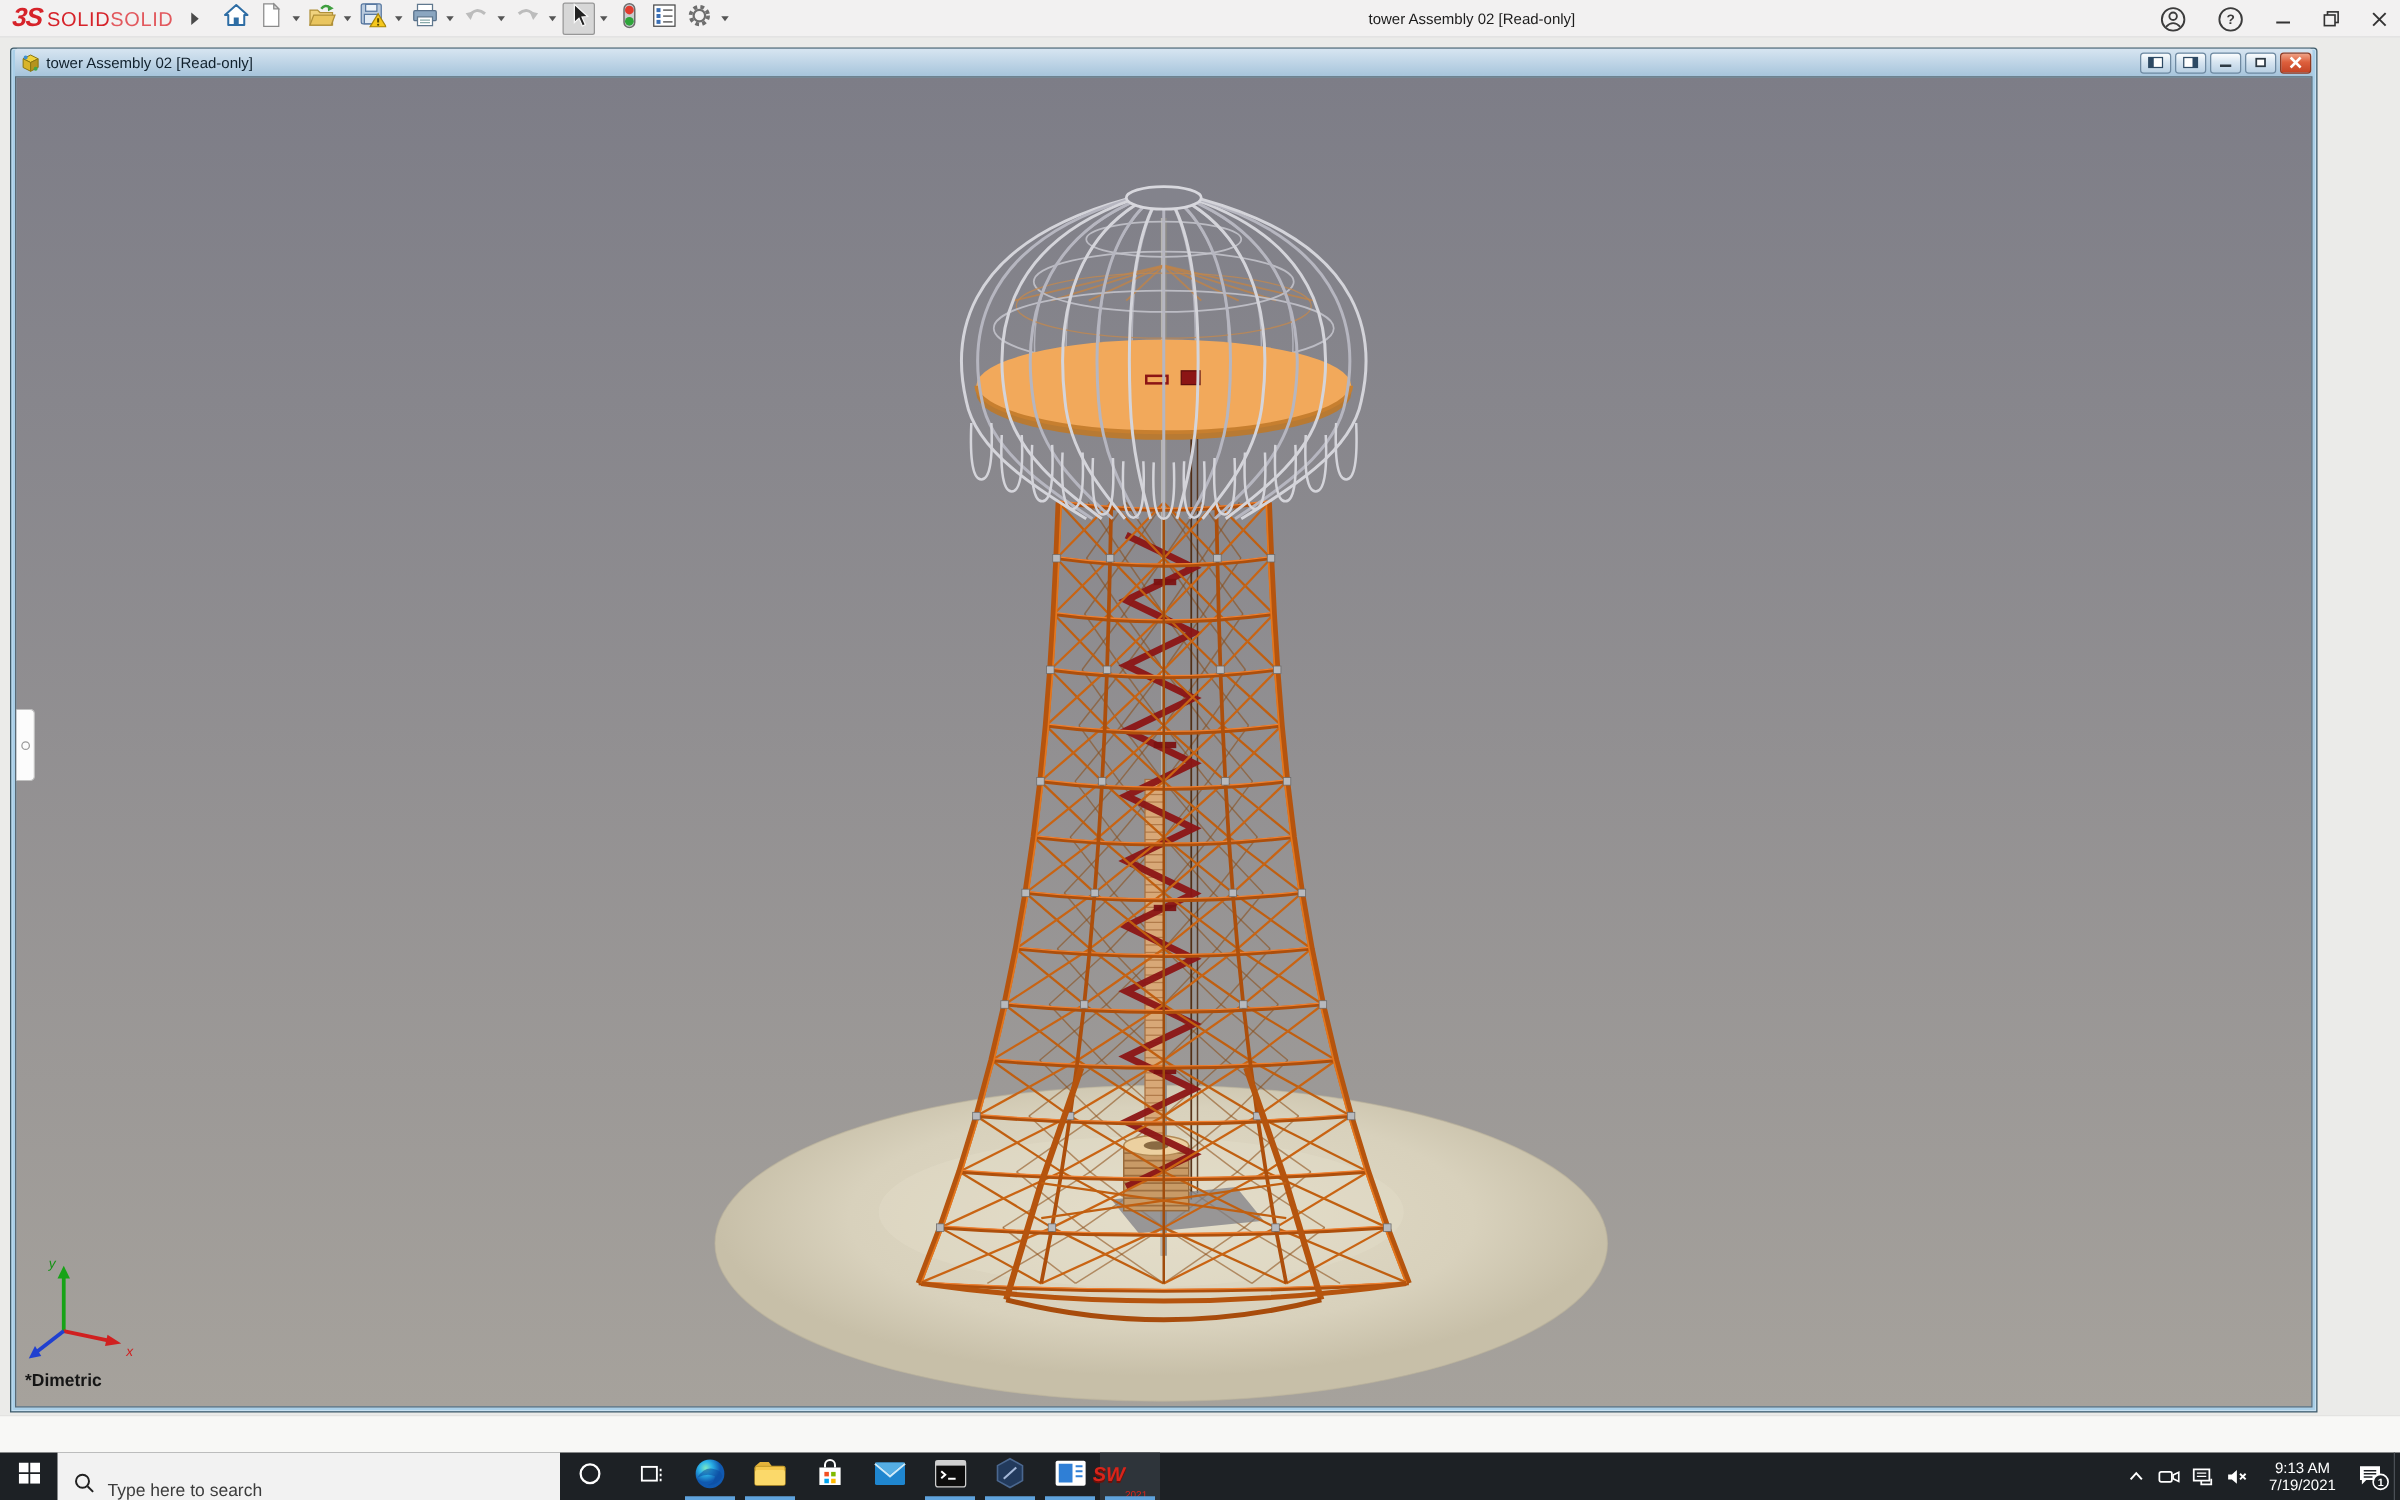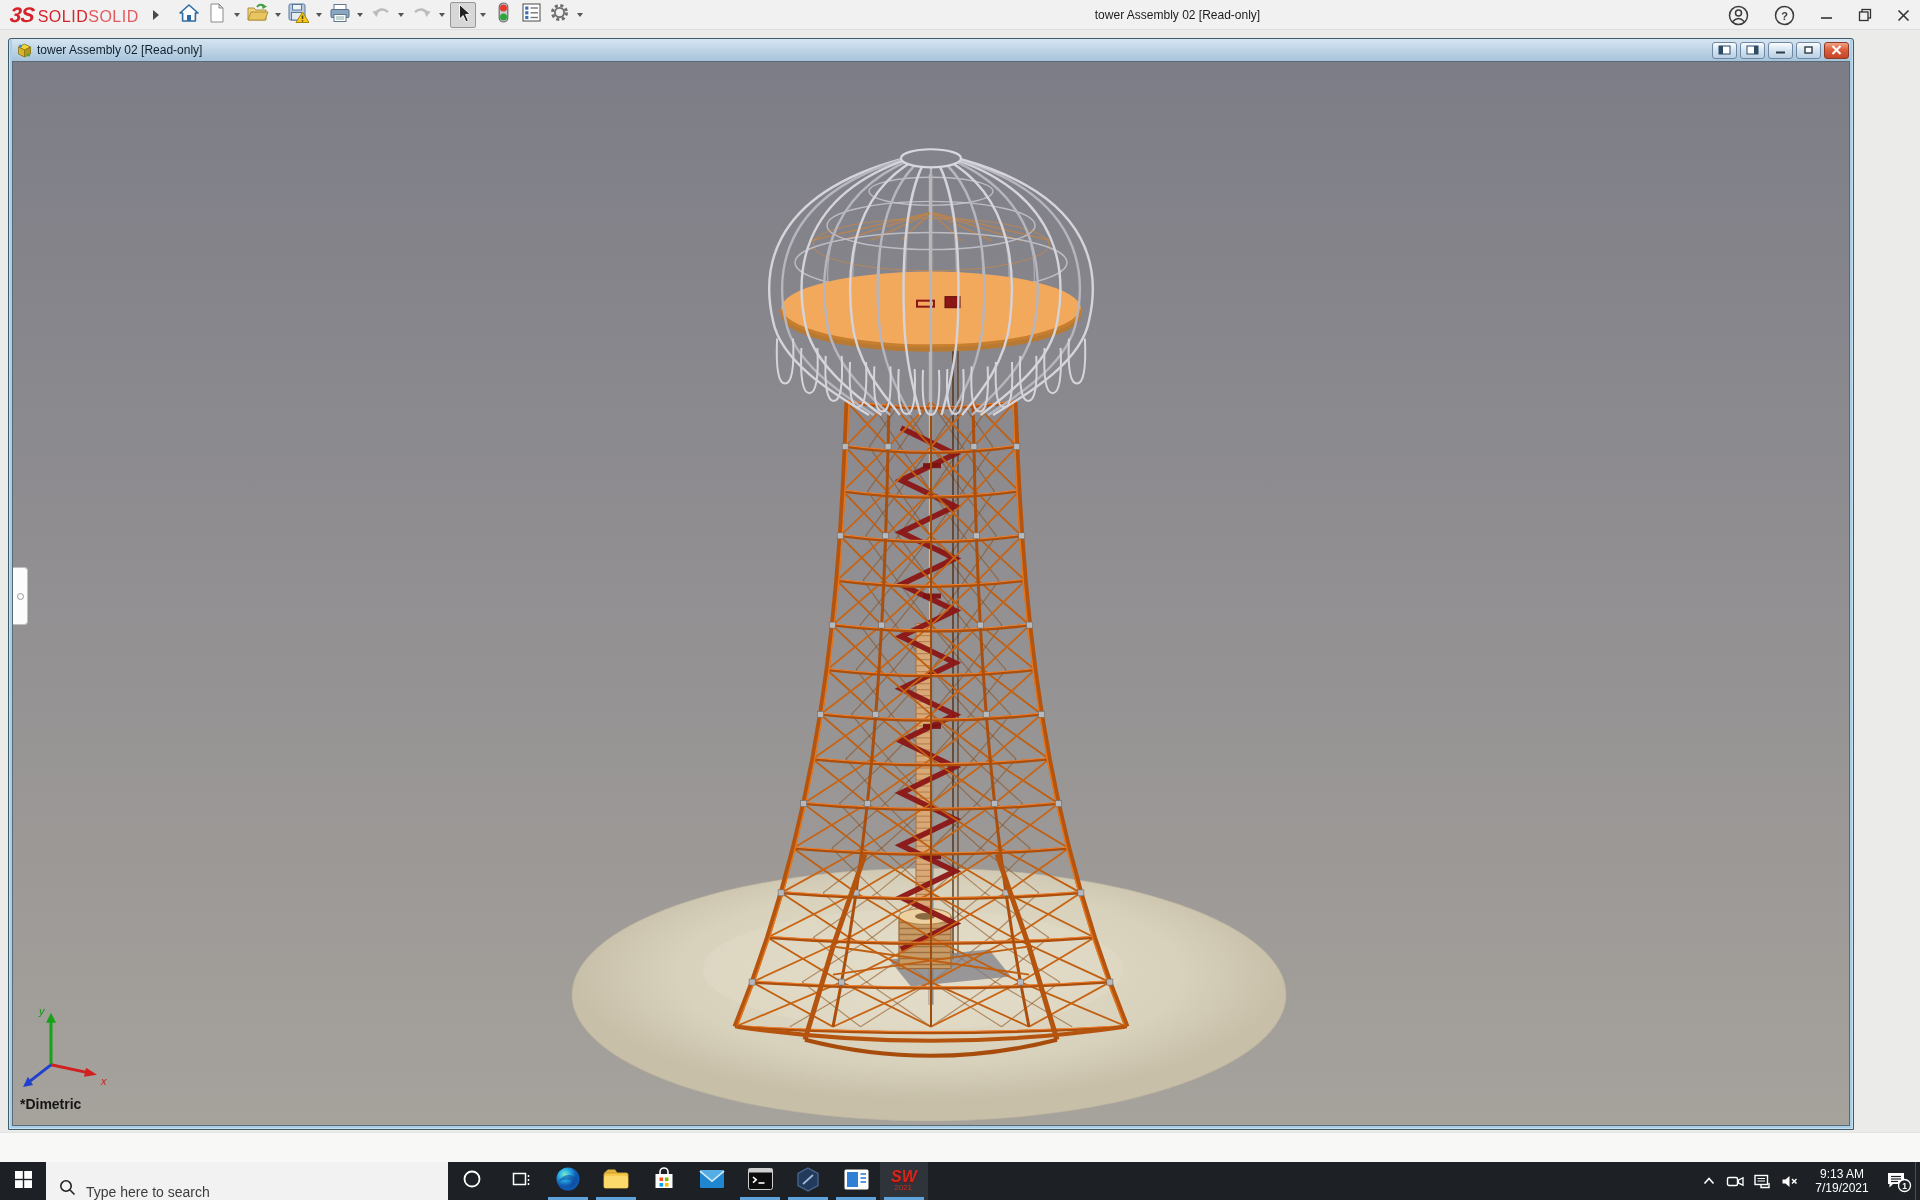--- a/index.html
+++ b/index.html
@@ -40,21 +40,21 @@
 
   
   #taskbar{position:absolute;left:0;right:0;bottom:0;height:38px;background:#1d2125;display:flex;align-items:stretch;z-index:10}
   .tk{width:48px;display:flex;align-items:center;justify-content:center;position:relative;flex:none}
   .tk .ul{position:absolute;bottom:0;left:4px;right:4px;height:3px;background:#5fa3dd}
   .tk.active{background:#2e343a}
   #startbtn{width:46px}
   #searchbox{width:402px;background:#f2f2f2;display:flex;align-items:flex-end;padding-left:13px;flex:none}
   #searchbox input{flex:1;border:none;outline:none;background:transparent;font:14px "Liberation Sans",sans-serif;color:#151515;margin-left:10px}
   #searchbox input::placeholder{color:#3c3c3c;opacity:1}
-  .swbtn{flex-direction:column}
+  .swbtn{flex-direction:row}
   .swtxt{font-weight:800;font-style:italic;font-size:16px;line-height:14px;color:#d8251b;text-shadow:0 1px 0 #6d0f08}
   .sw21{font-weight:normal;font-size:8px;line-height:8px;color:#d8251b;align-self:flex-end;margin-right:16px}
   #tray{margin-left:auto;display:flex;align-items:center;padding-right:0}
   .trayicon{width:27px;height:38px;display:flex;align-items:center;justify-content:center}
   #clock{color:#fff;font-size:12px;text-align:center;line-height:14px;margin:0 8px;min-width:62px}
   #showdesk{width:5px;height:38px;border-left:1px solid #4a4f55}
 </style>
 </head>
 <body>
 

